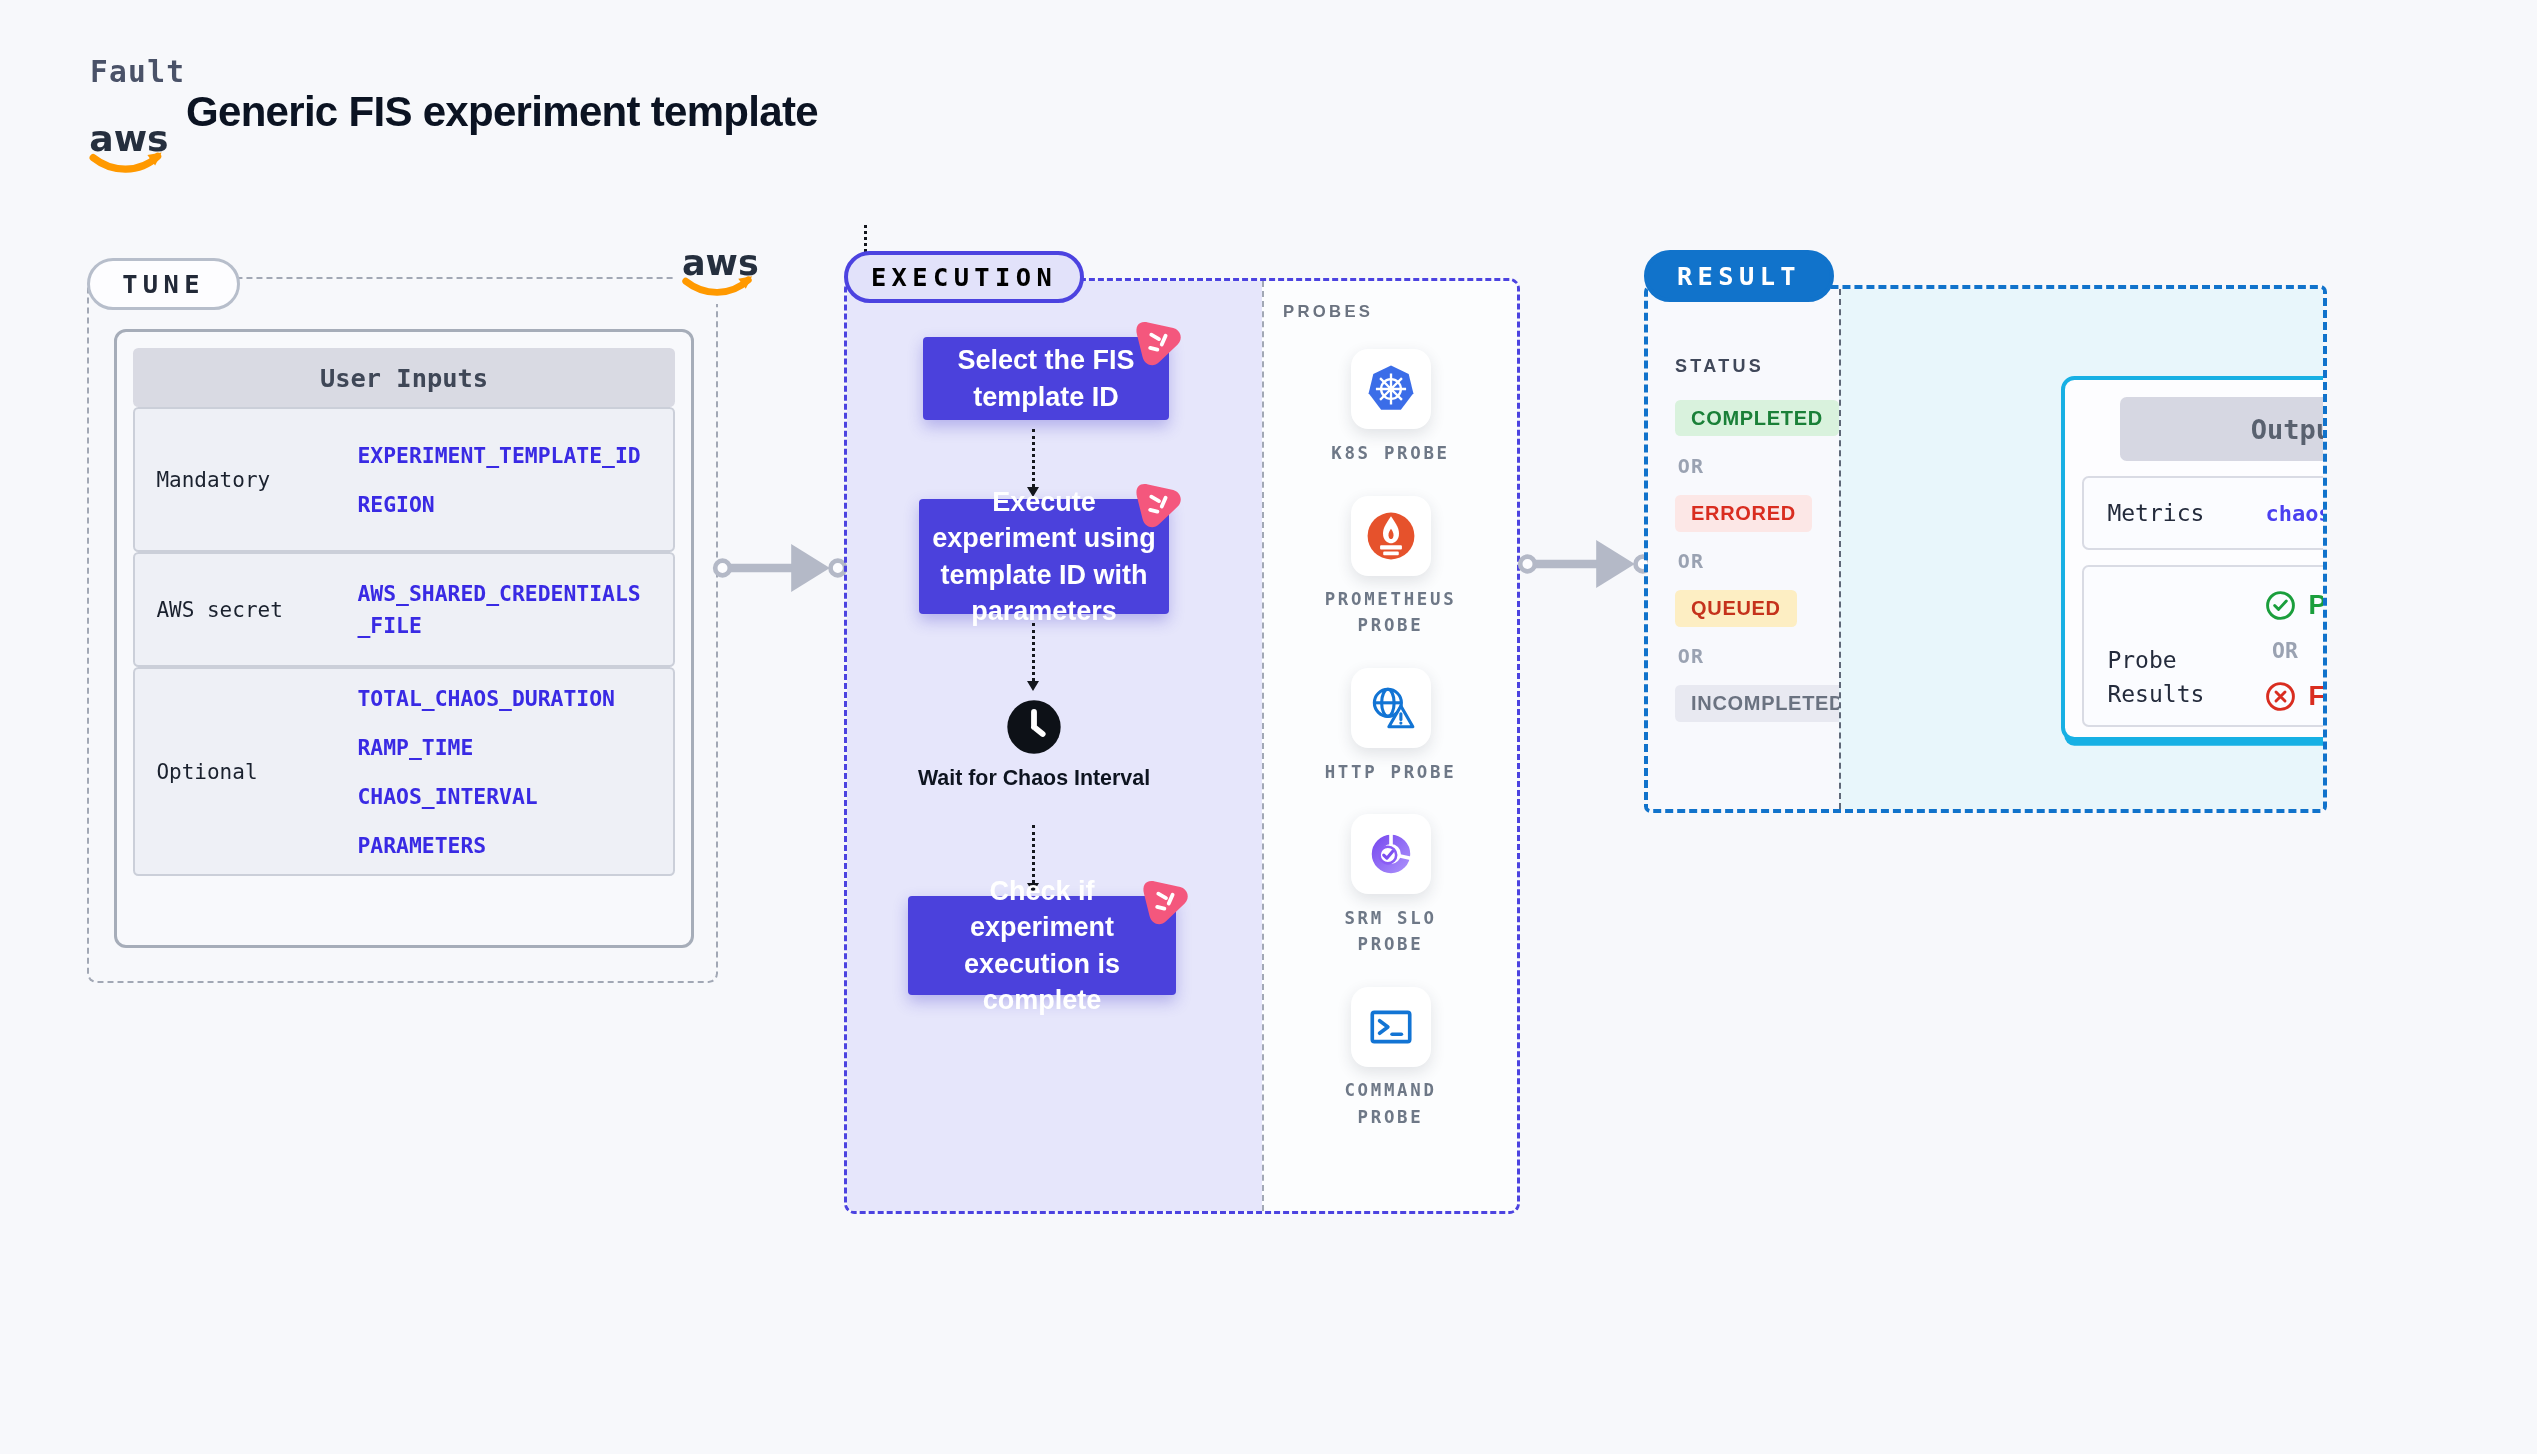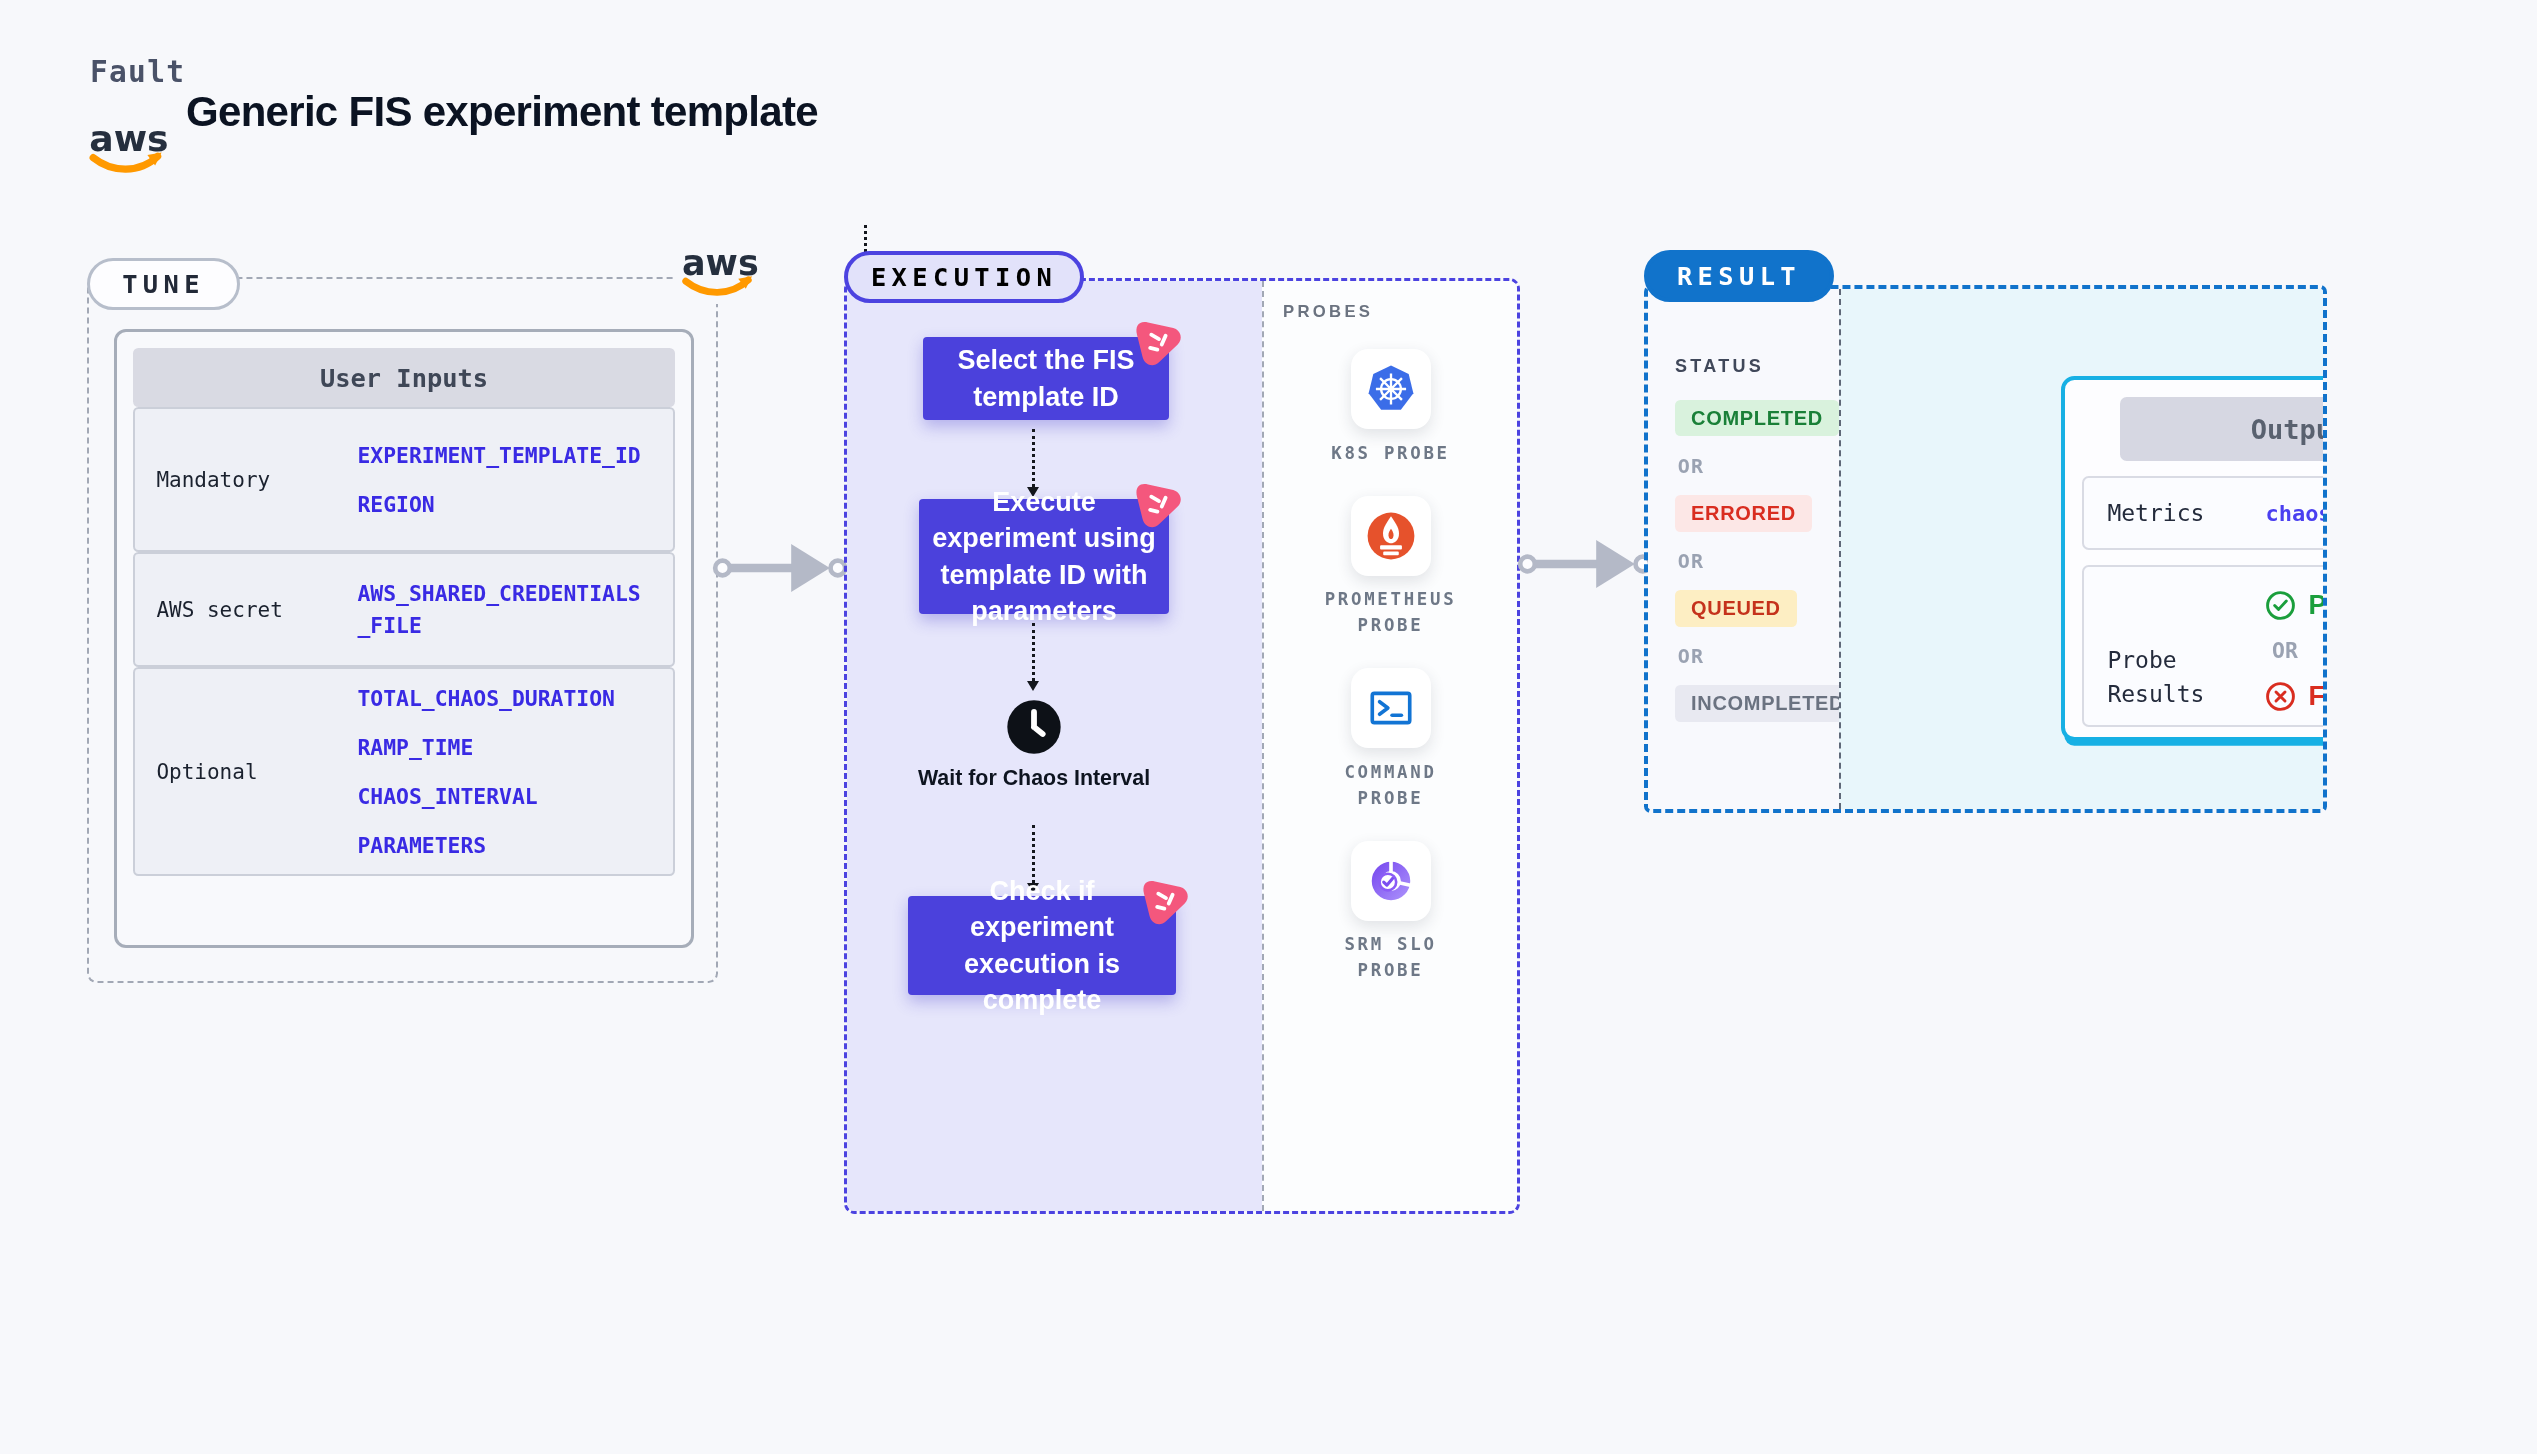--- a/index.html
+++ b/index.html
@@ -210,51 +210,66 @@
               <circle cx="50" cy="50" r="45" fill="#e6522c"></circle>
               <path d="M50 12 C61 28 67 37 65 50 C63 60 56 64 50 64 C44 64 37 60 35 50 C33 37 39 28 50 12 Z" fill="#ffffff"></path>
               <path d="M50 36 C55 43 56 48 54 53 C52 57 48 57 46 53 C44 48 45 43 50 36 Z" fill="#e6522c"></path>
               <rect x="29" y="68" width="42" height="8" rx="2" fill="#ffffff"></rect>
               <rect x="35" y="80" width="30" height="7" rx="2" fill="#ffffff"></rect>
             </svg>
           </div>
           <div class="probe-label">PROMETHEUS PROBE</div>
         </div>
 
-
-        <div class="probe-item">
-          <div class="probe-card">
-            <svg viewBox="0 0 100 100">
-              <g stroke="#1274d4" stroke-width="7" fill="none" stroke-linecap="round" stroke-linejoin="round">
-                <path d="M14 26 Q14 22 18 22 L82 22 Q86 22 86 26 L86 74 Q86 78 82 78 L18 78 Q14 78 14 74 Z"></path>
-                <path d="M28 38 L44 50 L28 62"></path>
-                <line x1="52" y1="64" x2="70" y2="64"></line>
+        <div class="probe-item">
+          <div class="probe-card">
+            <svg viewBox="0 0 100 100">
+              <g stroke="#1274d4" stroke-width="6" fill="none">
+                <circle cx="44" cy="40" r="26"></circle>
+                <ellipse cx="44" cy="40" rx="12" ry="26"></ellipse>
+                <line x1="18" y1="40" x2="70" y2="40"></line>
               </g>
-            </svg>
-          </div>
-          <div class="probe-label">COMMAND PROBE</div>
+              <path d="M69 46 L92 86 L46 86 Z" fill="#ffffff" stroke="#1274d4" stroke-width="6" stroke-linejoin="round"></path>
+              <line x1="69" y1="61" x2="69" y2="72" stroke="#1274d4" stroke-width="6" stroke-linecap="round"></line>
+              <circle cx="69" cy="79" r="3" fill="#1274d4"></circle>
+            </svg>
+          </div>
+          <div class="probe-label">HTTP PROBE</div>
         </div>
 
         <div class="probe-item">
           <div class="probe-card">
             <svg viewBox="0 0 100 100">
               <defs>
                 <linearGradient id="sloGrad" x1="0" y1="0" x2="1" y2="1">
                   <stop offset="0" stop-color="#7c4ff0"></stop>
                     <stop offset="1" stop-color="#a78bfa"></stop>
                 </linearGradient>
               </defs>
               <circle cx="50" cy="50" r="28" fill="none" stroke="url(#sloGrad)" stroke-width="18"></circle>
               <line x1="50" y1="50" x2="50" y2="6" stroke="#ffffff" stroke-width="7"></line>
               <line x1="50" y1="50" x2="96" y2="60" stroke="#ffffff" stroke-width="7"></line>
               <circle cx="44" cy="52" r="16" fill="#ffffff" stroke="#8b5cf6" stroke-width="5"></circle>
               <path d="M36 52 L42 58 L53 45" stroke="#7c4ff0" stroke-width="6" fill="none" stroke-linecap="round" stroke-linejoin="round"></path>
             </svg>
           </div>
           <div class="probe-label">SRM SLO PROBE</div>
+        </div>
+
+        <div class="probe-item">
+          <div class="probe-card">
+            <svg viewBox="0 0 100 100">
+              <g stroke="#1274d4" stroke-width="7" fill="none" stroke-linecap="round" stroke-linejoin="round">
+                <path d="M14 26 Q14 22 18 22 L82 22 Q86 22 86 26 L86 74 Q86 78 82 78 L18 78 Q14 78 14 74 Z"></path>
+                <path d="M28 38 L44 50 L28 62"></path>
+                <line x1="52" y1="64" x2="70" y2="64"></line>
+              </g>
+            </svg>
+          </div>
+          <div class="probe-label">COMMAND PROBE</div>
         </div>
 
       </div>
     </div>
   </div>
 
   <div class="abs exec-stub"></div>
   <div class="abs pill exec-pill">EXECUTION</div>
 
   <div class="abs chaos-node node-select">

